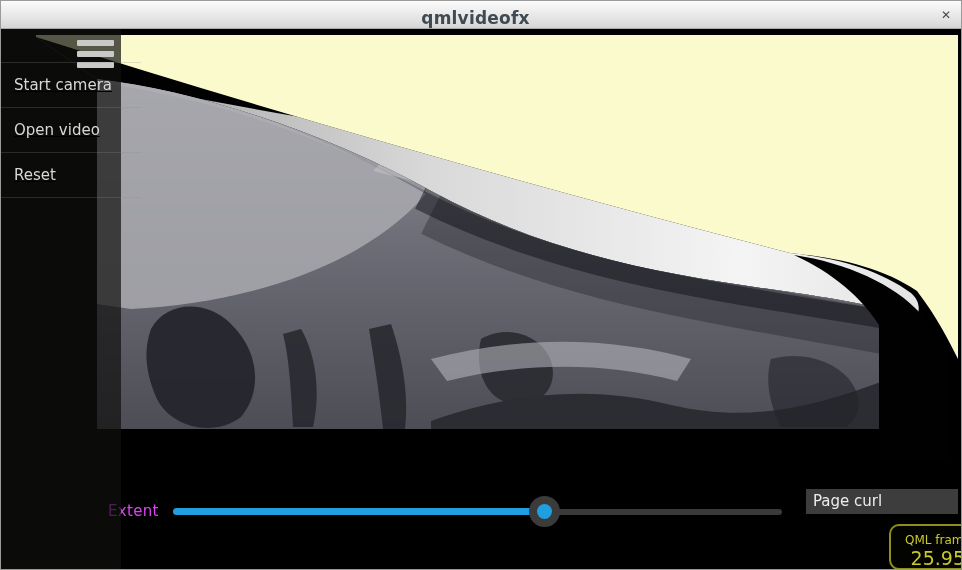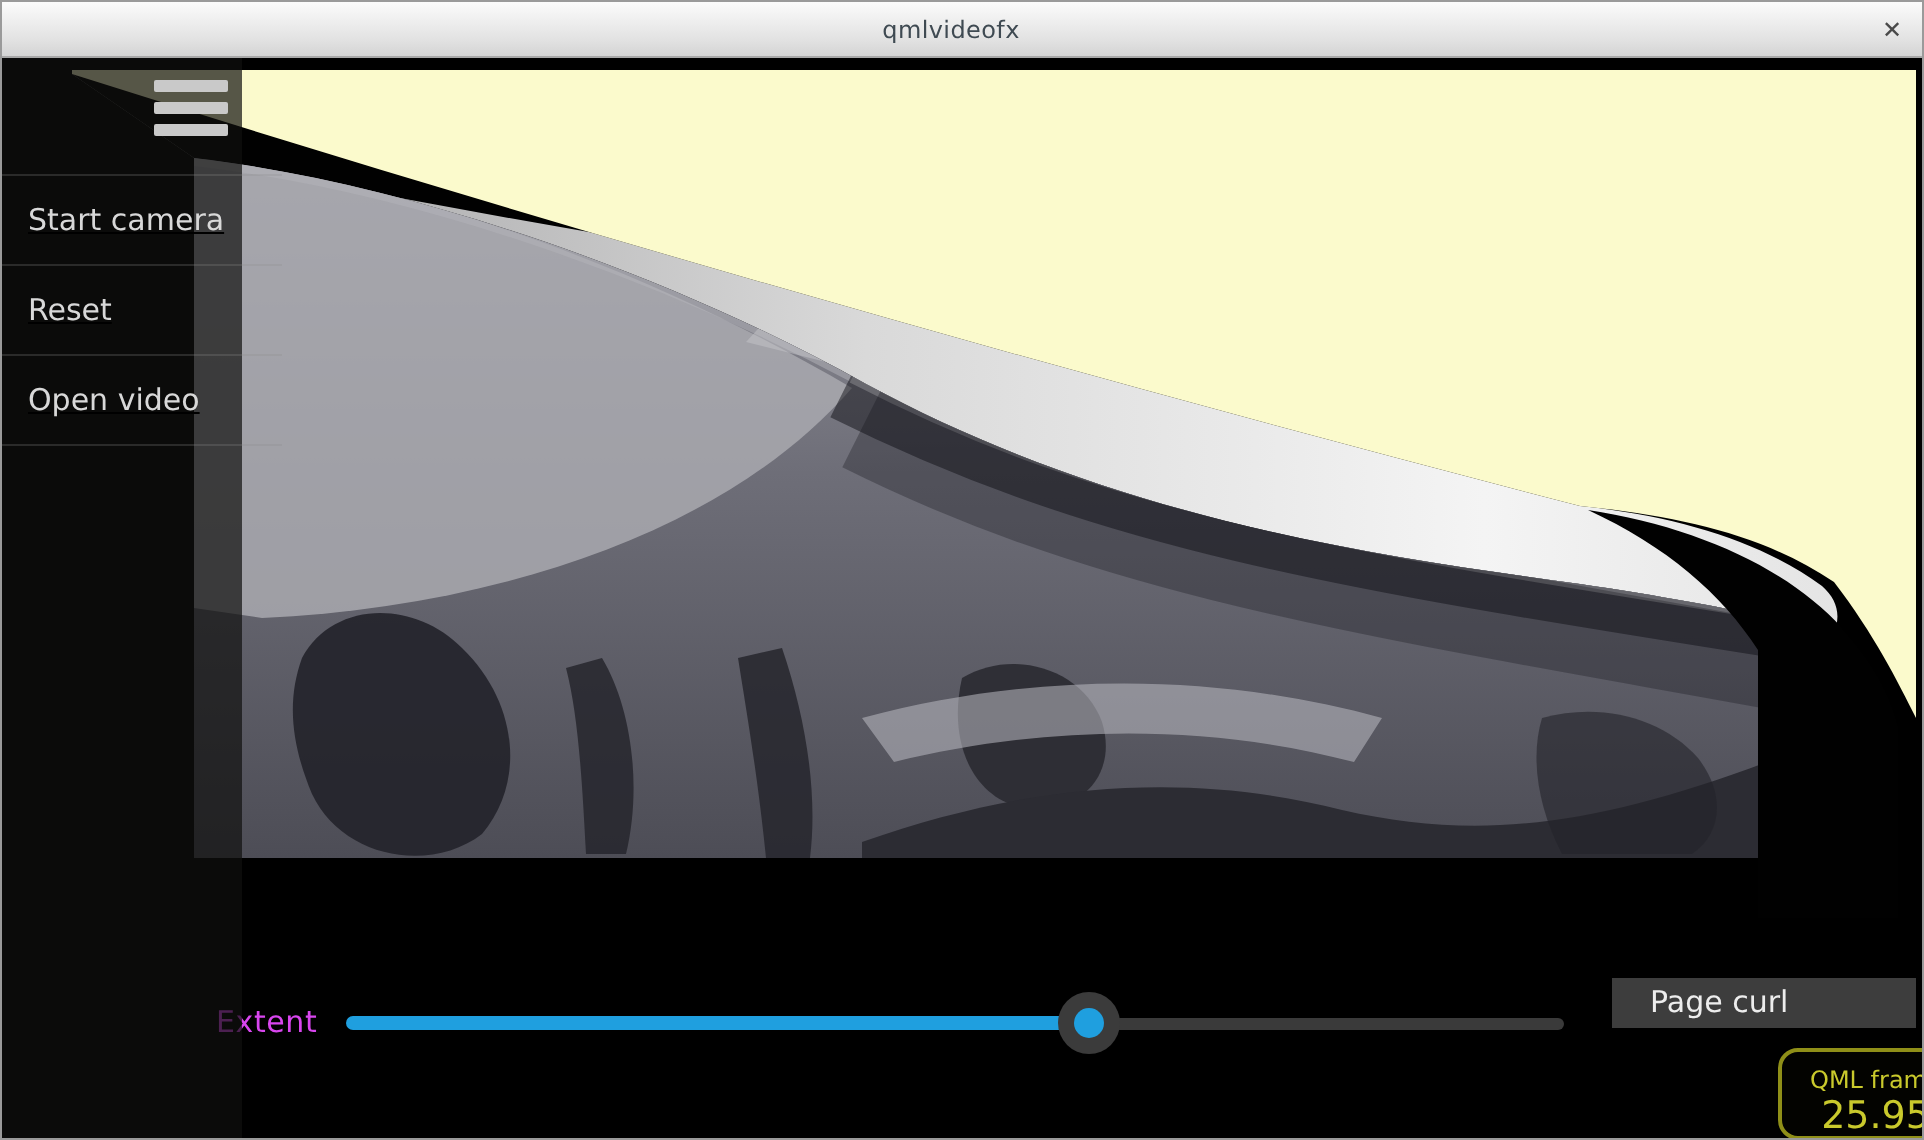--- a/index.html
+++ b/index.html
@@ -13,21 +13,21 @@
     border:1px solid #9a9a9a;background:#000;overflow:hidden;
   }
   
   .titlebar{
     position:absolute;left:0;top:0;width:100%;height:28px;box-sizing:border-box;
     background:linear-gradient(#fbfbfb,#e2e2e2 70%,#d4d4d4);
     border-bottom:1px solid #a8a8a8;
   }
   .titlebar .title{
     position:absolute;left:0;right:11px;top:7px;text-align:center;
-    font-size:12px;font-weight:normal;color:#3f4a52;letter-spacing:.2px;
+    font-size:17px;font-weight:bold;color:#3f4a52;letter-spacing:.2px;
   }
   .titlebar .close{
     position:absolute;right:10px;top:7px;font-size:12px;font-weight:bold;color:#4a4a4a;cursor:default;
   }
   
   .main{position:absolute;left:0;top:28px;width:962px;height:542px;background:#000;overflow:hidden;}
   .scene{position:absolute;left:0;top:0;z-index:0;}
   
   .controls{position:absolute;left:0;top:0;width:100%;height:100%;z-index:1;}
   .extent-label{
@@ -37,41 +37,41 @@
   .track-blue{position:absolute;top:479px;height:7px;background:var(--accent);border-radius:4px;}
   .track-gray{position:absolute;top:480px;height:6px;background:#3a3a3a;border-radius:3px;}
   .handle{
     position:absolute;top:467px;width:31px;height:31px;border-radius:50%;background:#3b3b3b;
   }
   .handle .dot{
     position:absolute;left:8px;top:8px;width:15px;height:15px;border-radius:50%;background:var(--accent);
   }
   .effect-btn{
     position:absolute;left:805px;top:460px;width:152px;height:25px;background:#3d3d3d;
-    color:#ededed;font-size:15px;line-height:25px;padding-left:19px;box-sizing:border-box;
+    color:#ededed;font-size:15px;line-height:25px;padding-left:7px;box-sizing:border-box;
   }
   .fps-badge{
     position:absolute;left:888px;top:495px;width:110px;height:46px;box-sizing:border-box;
     border:2px solid #8f8f18;border-radius:10px;background:rgba(10,10,0,0.3);
   }
   .fps-label{
     position:absolute;left:14px;top:7px;font-size:12px;color:var(--fps);white-space:nowrap;
   }
   .fps-value{
     position:absolute;left:0;top:21px;width:74px;text-align:right;
     font-size:19px;color:var(--fps);white-space:nowrap;
   }
   
   .sidebar{
     position:absolute;left:0;top:0;width:120px;height:542px;z-index:2;
     background:rgba(16,16,14,0.7);
   }
   .hamburger{position:absolute;left:76px;top:11px;width:37px;}
   .hamburger span{display:block;width:37px;height:6px;margin-bottom:5px;background:#c9c9c9;border-radius:1px;}
-  .menu{position:absolute;left:0;top:58px;width:140px;border-top:1px solid rgba(140,140,140,0.25);text-decoration:underline;}
+  .menu{position:absolute;left:0;top:33px;width:140px;border-top:1px solid rgba(140,140,140,0.25);text-decoration:underline;}
   .menu-item{
     height:44px;line-height:44px;padding-left:13px;font-size:15px;color:#d8d8d8;
     border-bottom:1px solid rgba(140,140,140,0.25);white-space:nowrap;overflow:hidden;
   }
   .yellow-fill{fill:var(--backdrop);}
 </style>
 </head>
 <body>
 
 <div class="window">
@@ -156,19 +156,19 @@
     </div>
 
     <div class="sidebar">
       <div class="hamburger">
         <span></span>
           <span></span>
           <span></span>
       </div>
       <div class="menu">
         <div class="menu-item">Start camera</div>
+        <div class="menu-item">Open video</div>
         <div class="menu-item">Reset</div>
-        <div class="menu-item">Open video</div>
       </div>
     </div>
 
   </div>
 </div>
 
 </body></html>

